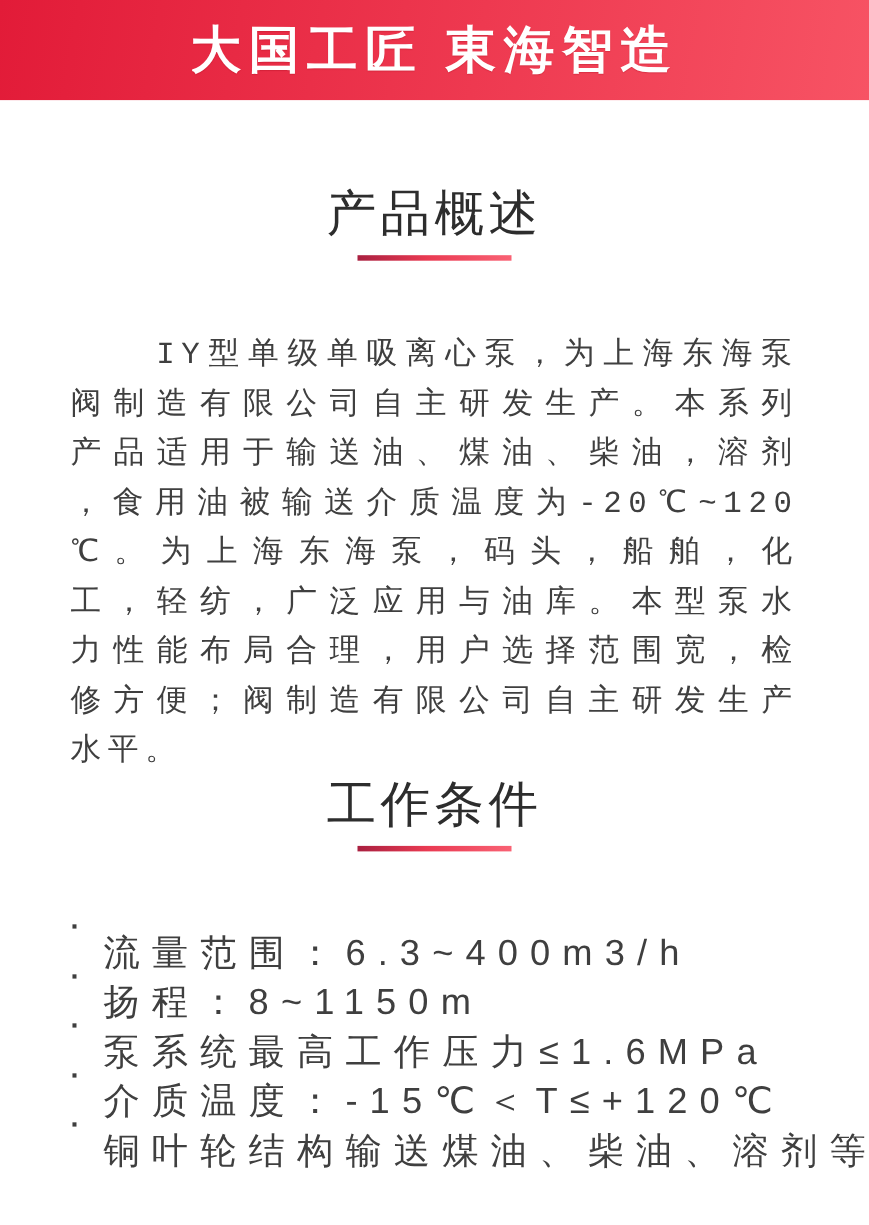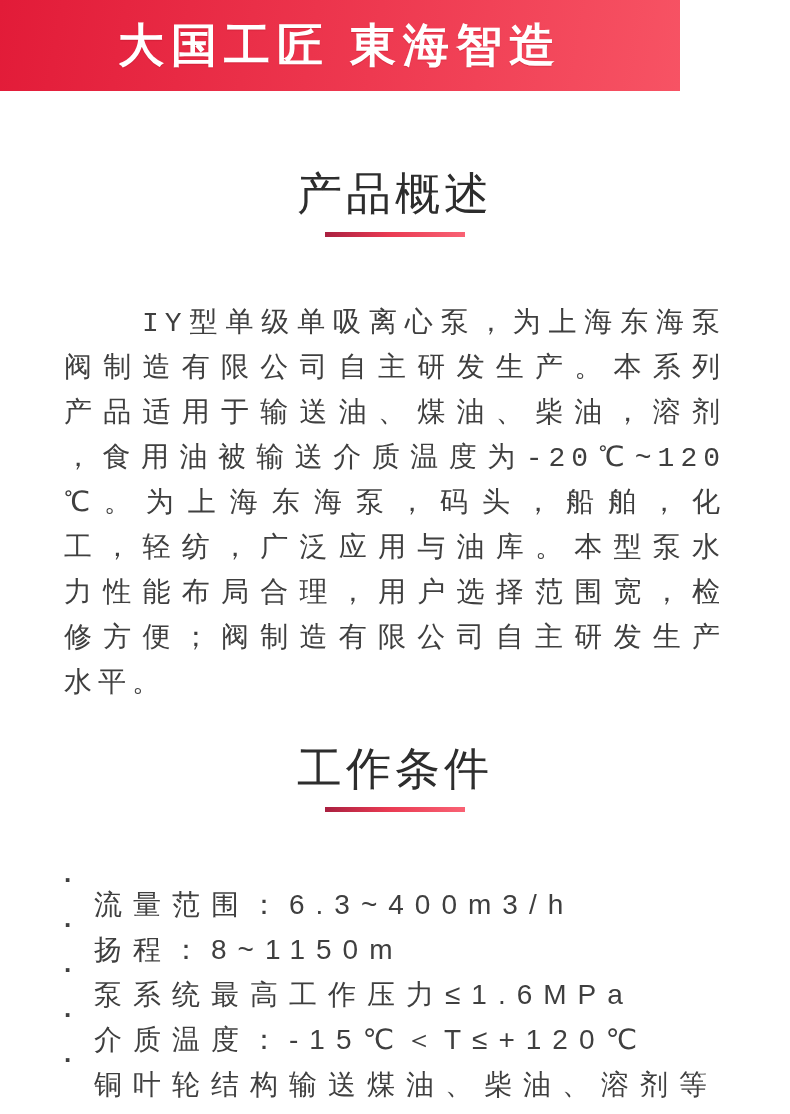--- a/index.html
+++ b/index.html
@@ -8,40 +8,40 @@
     width: 790px;
     height: 1114px;
     position: relative;
     overflow: hidden;
     font-family: "Liberation Sans", "DejaVu Sans", sans-serif;
     color: #3f3f3f;
   }
 
   
   .banner {
-    width: 680px;
+    width: 790px;
     height: 91px;
     background: linear-gradient(100deg, #e21b38 0%, #ee3950 55%, #f75364 100%);
     display: flex;
     align-items: center;
     justify-content: center;
   }
   .banner-title {
     color: #ffffff;
     font-size: 46px;
     font-weight: 700;
     letter-spacing: 7px;
     white-space: pre;
     text-shadow: 0 1px 1px rgba(150,0,20,0.25);
   }
 
   
   .section-head { text-align: center; }
   .section-head.first { margin-top: 78px; }
-  .section-head.second { margin-top: 38px; }
+  .section-head.second { }
   .section-title {
     font-size: 45px;
     line-height: 50px;
     font-weight: 400;
     color: #2d2d2d;
     letter-spacing: 4px;
   }
   .title-underline {
     width: 140px;
     height: 5px;
@@ -76,21 +76,21 @@
     height: 45px;
   }
   .bullet-dot {
     width: 30px;
     font-size: 26px;
     font-weight: 700;
     color: #3f3f3f;
     flex: 0 0 30px;
   }
   .bullet-text {
-    font-size: 28px;
+    font-size: 33px;
     letter-spacing: 11px;
     color: #3f3f3f;
     white-space: nowrap;
     margin-top: 48px;
   }
 </style>
 </head>
 <body>
 
 <header class="banner">

